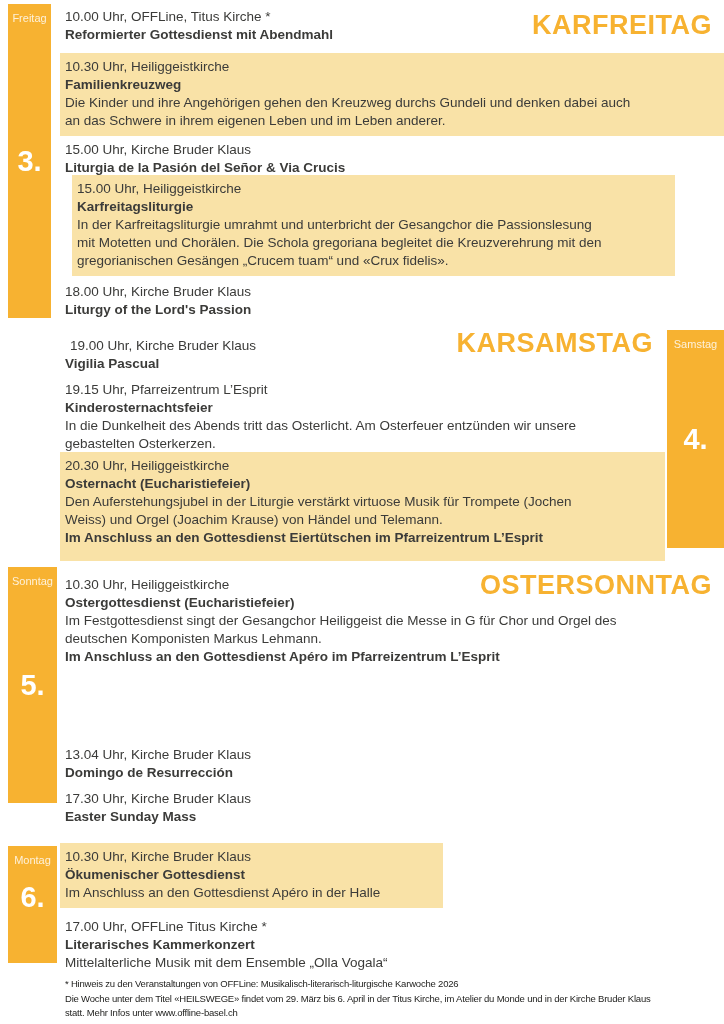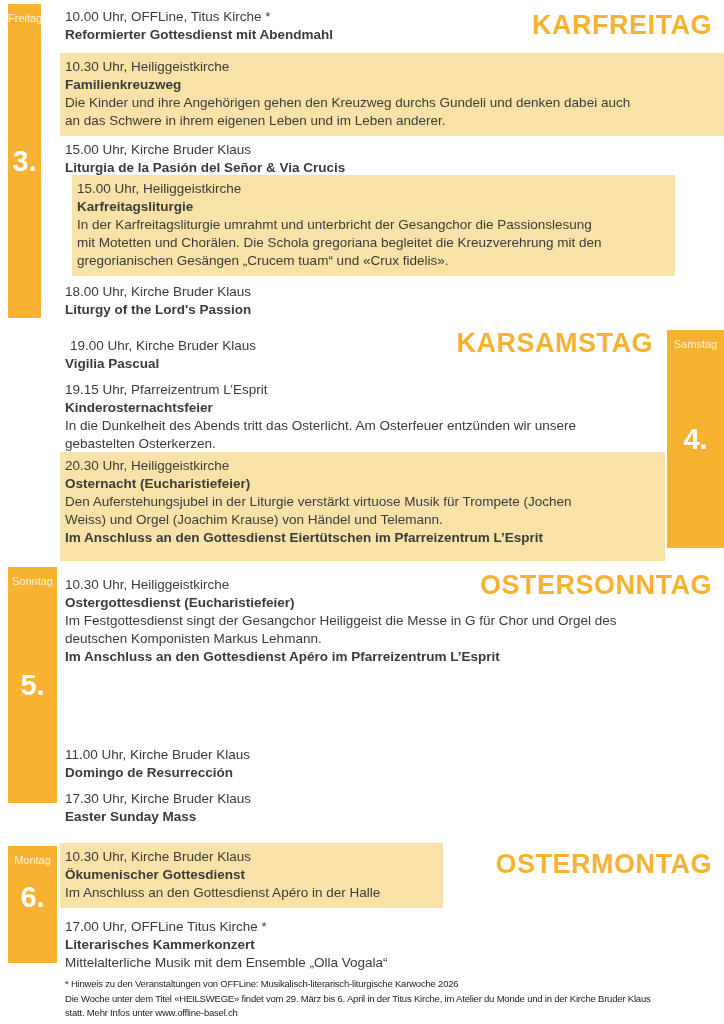--- a/index.html
+++ b/index.html
@@ -9,21 +9,21 @@
     --foot:#1d1d1b;
   }
   html,body{margin:0;padding:0;background:#fff;}
   .page{
     position:relative;width:724px;height:1024px;background:#fff;overflow:hidden;
     font-family:"Liberation Sans", sans-serif;color:var(--ink);
   }
 
   
   .daybar{position:absolute;background:var(--orange);text-align:center;}
-  #bar0{left:8px;top:4px;width:33px;height:314px;}
+  #bar0{left:8px;top:4px;width:43px;height:314px;}
   #bar1{left:667px;top:330px;width:57px;height:218px;}
   #bar2{left:8px;top:567px;width:49px;height:236px;}
   #bar3{left:8px;top:846px;width:49px;height:117px;}
   .daybar-label{padding-top:8px;font-size:11px;line-height:13px;color:rgba(255,255,255,.82);}
   .daybar-number{
     position:absolute;left:0;right:0;top:50%;transform:translateY(-50%);
     color:#fff;font-weight:bold;font-size:29px;
   }
   #bar3 .daybar-number{top:44%;}
 
@@ -90,21 +90,20 @@
     <div class="daybar-number">5.</div>
   </div>
   <div class="daybar" id="bar3">
     <div class="daybar-label">Montag</div>
     <div class="daybar-number">6.</div>
   </div>
 
   <div class="heading" id="h0">KARFREITAG</div>
   <div class="heading" id="h1">KARSAMSTAG</div>
   <div class="heading" id="h2">OSTERSONNTAG</div>
-  <div class="heading" id="h3">OSTERMONTAG</div>
 
   <div class="event" id="s0e0">
     <div class="time">10.00 Uhr, OFFLine, Titus Kirche *</div>
     <div class="title">Reformierter Gottesdienst mit Abendmahl</div>
   </div>
   <div class="event hl" id="s0e1">
     <div class="time">10.30 Uhr, Heiliggeistkirche</div>
     <div class="title">Familienkreuzweg</div>
     <div class="desc">Die Kinder und ihre Angehörigen gehen den Kreuzweg durchs Gundeli und denken dabei auch
 an das Schwere in ihrem eigenen Leben und im Leben anderer.</div>
@@ -144,21 +143,21 @@
   </div>
 
   <div class="event" id="s2e0">
     <div class="time">10.30 Uhr, Heiliggeistkirche</div>
     <div class="title">Ostergottesdienst (Eucharistiefeier)</div>
     <div class="desc">Im Festgottesdienst singt der Gesangchor Heiliggeist die Messe in G für Chor und Orgel des
 deutschen Komponisten Markus Lehmann.</div>
     <div class="note">Im Anschluss an den Gottesdienst Apéro im Pfarreizentrum L’Esprit</div>
   </div>
   <div class="event" id="s2e2">
-    <div class="time">11.00 Uhr, Kirche Bruder Klaus</div>
+    <div class="time">13.04 Uhr, Kirche Bruder Klaus</div>
     <div class="title">Domingo de Resurrección</div>
   </div>
   <div class="event" id="s2e3">
     <div class="time">17.30 Uhr, Kirche Bruder Klaus</div>
     <div class="title">Easter Sunday Mass</div>
   </div>
 
   <div class="event hl" id="s3e0">
     <div class="time">10.30 Uhr, Kirche Bruder Klaus</div>
     <div class="title">Ökumenischer Gottesdienst</div>

